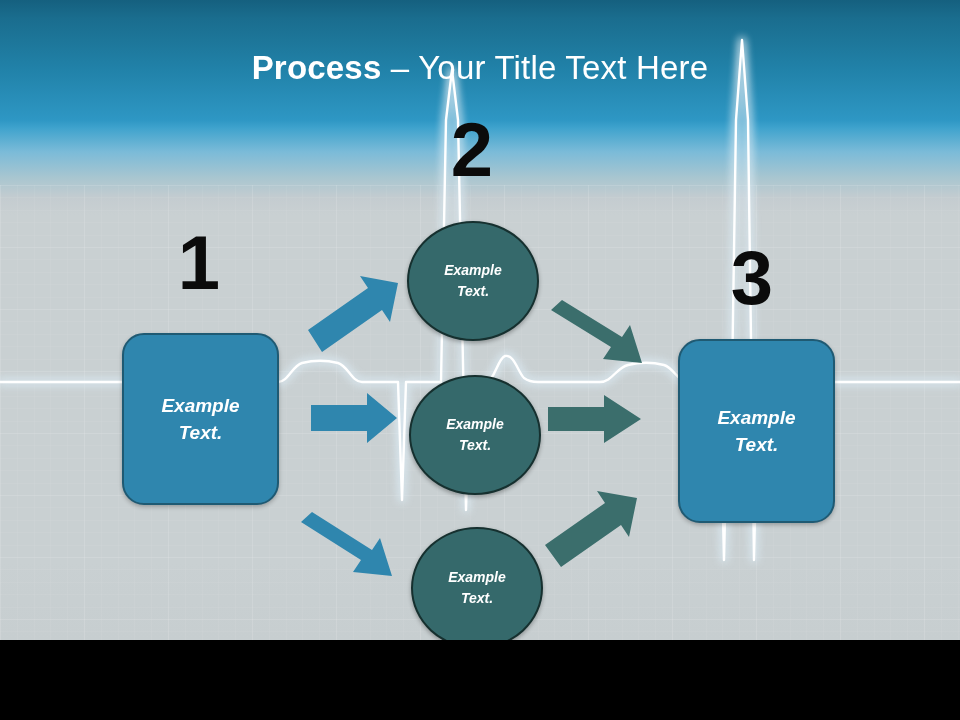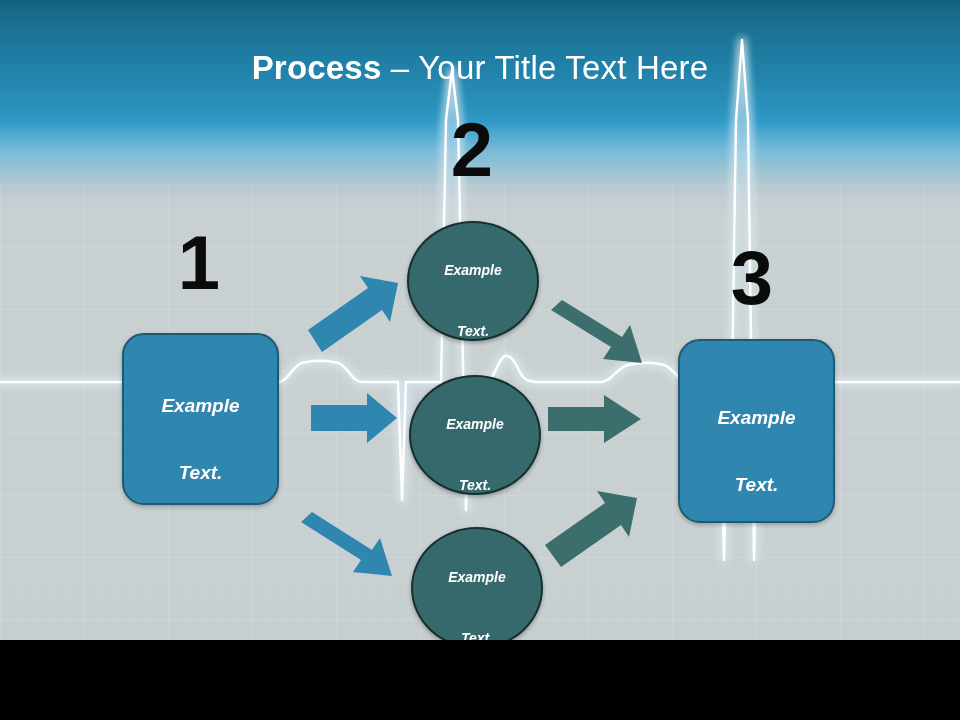--- a/index.html
+++ b/index.html
@@ -127,21 +127,21 @@
     font-style: italic;
     font-weight: bold;
     font-size: 14px;
     line-height: 21px;
     text-align: center;
   }
   #circle-a { left: 407px; top: 221px; width: 128px; height: 116px; }
   #circle-b { left: 409px; top: 375px; width: 128px; height: 116px; }
   #circle-c { left: 411px; top: 527px; width: 128px; height: 118px; }
 
-  .proc-box span, .proc-circle span { display: block; margin-top: 40px; }
+  .proc-box span, .proc-circle span { display: block; }
 
   
   .arrow-layer {
     position: absolute;
     left: 0; top: 0;
     width: 960px; height: 720px;
   }
 </style>
 </head>
 <body>

